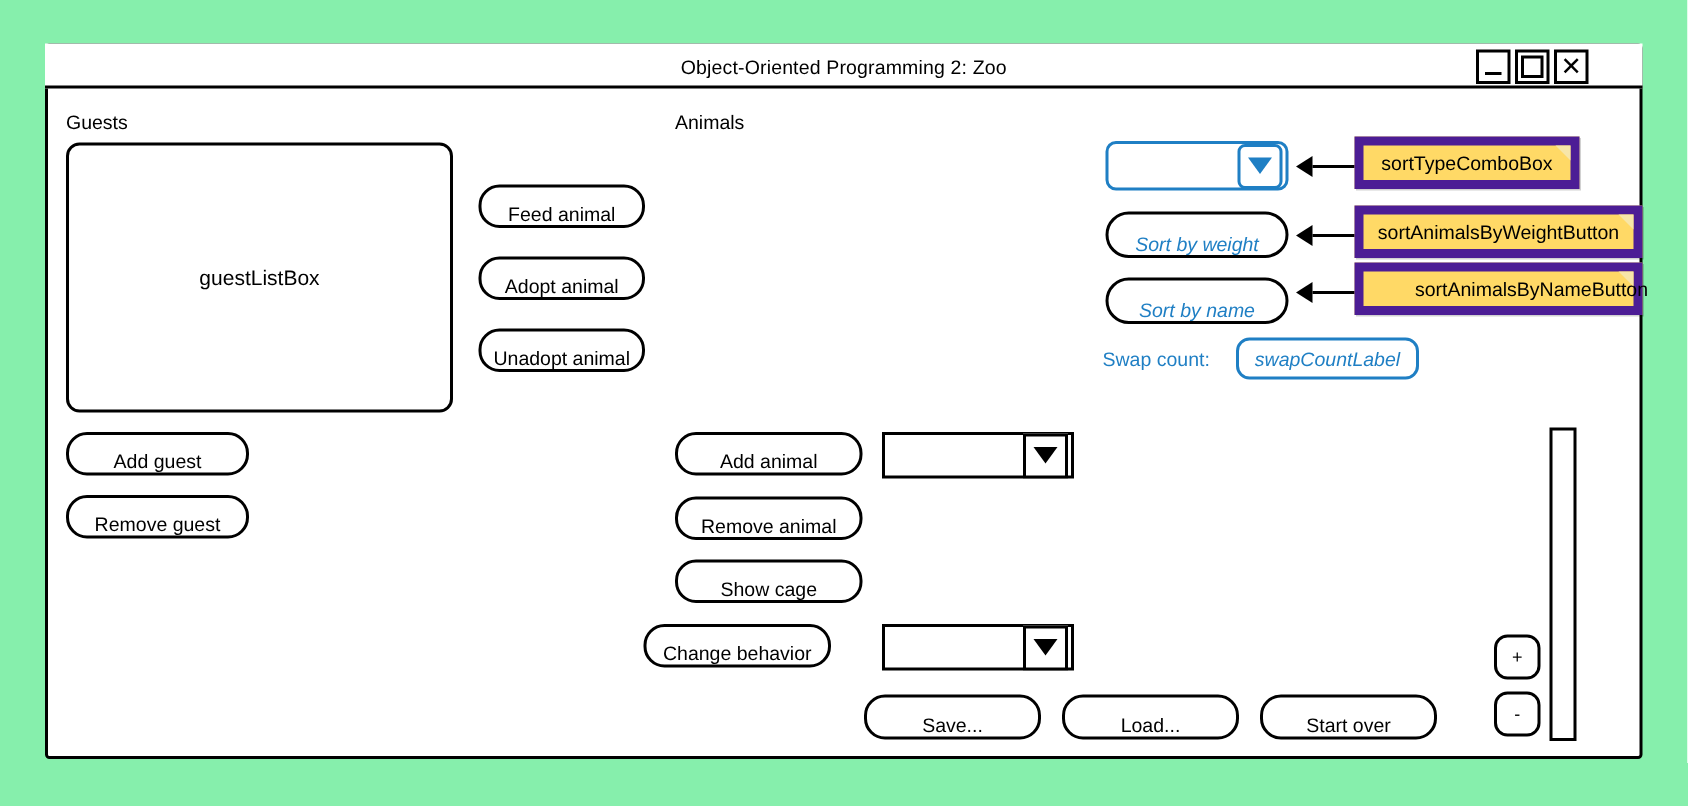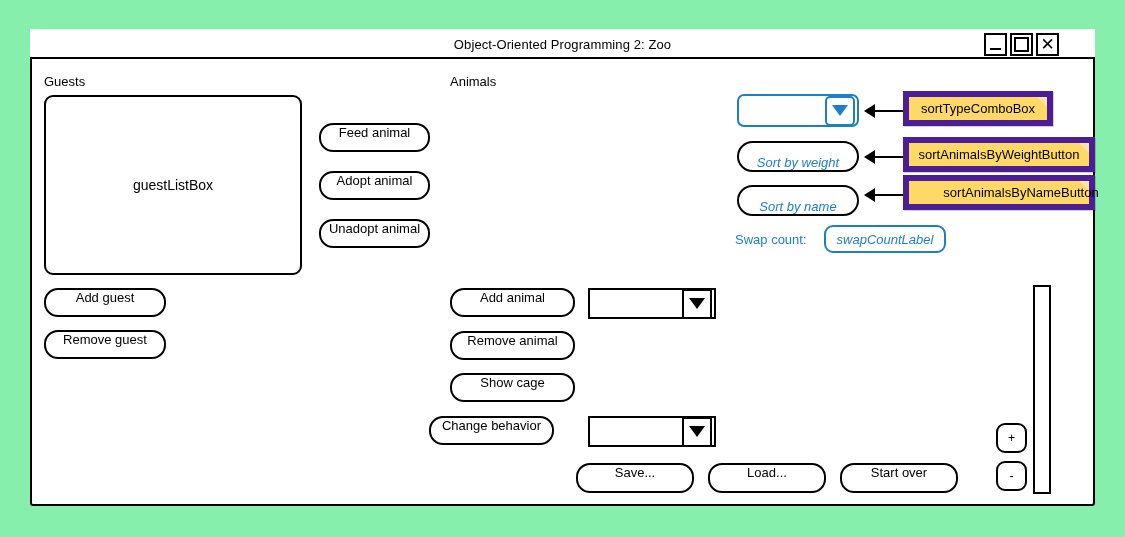--- a/index.html
+++ b/index.html
@@ -75,21 +75,21 @@
     background: #fff;
     display: flex; align-items: center; justify-content: center;
     font-size: 14px; color: #000;
   }
 
   
   .btn {
     border: 2px solid #000;
     border-radius: 14px;
     background: #fff;
-    display: flex; align-items: flex-start; justify-content: center;
+    display: flex; align-items: flex-end; justify-content: center;
     font-size: 13px; color: #000; white-space: nowrap;
     cursor: pointer;
   }
 
   
   .btn-blue {
     border: 2px solid #000000;
     border-radius: 16px;
     background: #fff;
     display: flex; align-items: flex-end; justify-content: center;

